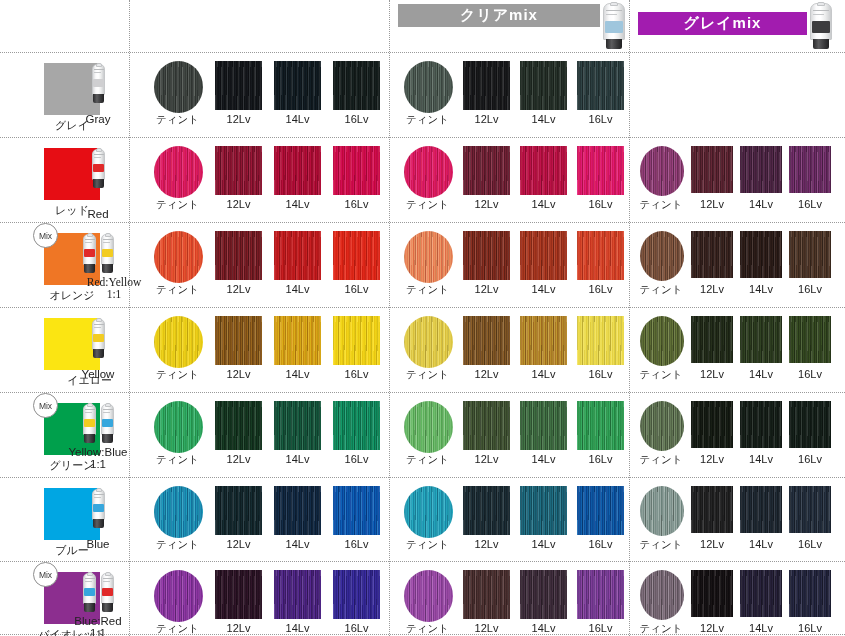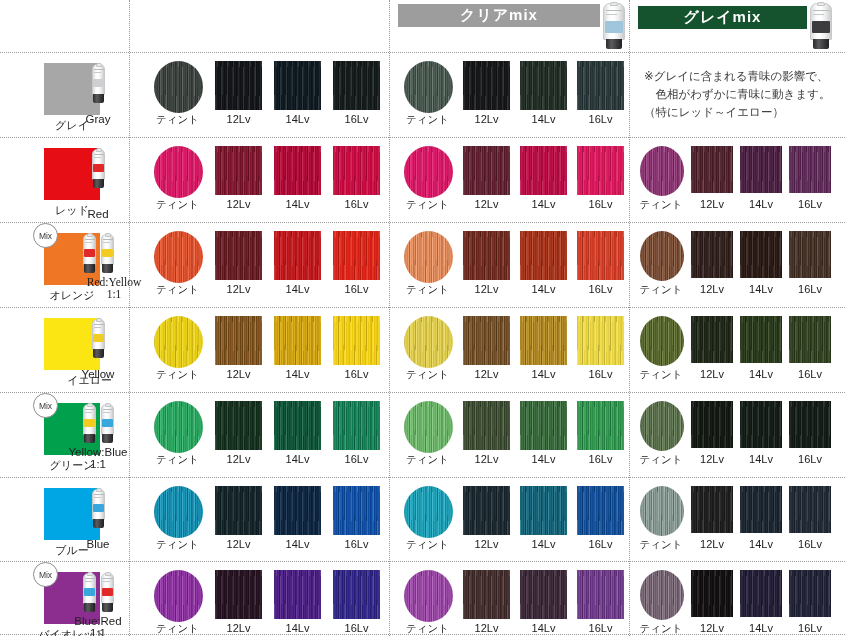--- a/index.html
+++ b/index.html
@@ -157,21 +157,21 @@
       <span>クリアmix</span>
     </div>
     <div class="tube big" style="left: 602px; top: 3px;">
       <div class="body"></div>
       <div class="neck"></div>
       <div class="txt"></div>
       <div class="txt2"></div>
       <div class="band" style="background: rgb(159, 198, 221);"></div>
       <div class="cap"></div>
     </div>
-    <div class="hdr-bar" style="left: 638px; top: 6px; width: 169px; background: #14532d;">
+    <div class="hdr-bar" style="left: 638px; top: 12px; width: 169px; background: #a21caf;">
       <span>グレイmix</span>
     </div>
     <div class="tube big" style="left: 809px; top: 3px;">
       <div class="body"></div>
       <div class="neck"></div>
       <div class="txt"></div>
       <div class="txt2"></div>
       <div class="band" style="background: rgb(60, 60, 62);"></div>
       <div class="cap"></div>
     </div>
@@ -219,23 +219,20 @@
     <div class="hair rect" style="background: rgb(35, 46, 38); left: 520px; top: 61px;">
       <div class="tex2"></div>
       <div class="tex"></div>
     </div>
     <div class="lv-label" style="left: 513.5px; top: 113px;">14Lv</div>
     <div class="hair rect" style="background: rgb(42, 60, 62); left: 577px; top: 61px;">
       <div class="tex2"></div>
       <div class="tex"></div>
     </div>
     <div class="lv-label" style="left: 570.5px; top: 113px;">16Lv</div>
-    <div class="note" style="left: 644px; top: 67px; width: 193px;">※グレイに含まれる青味の影響で、
-　色相がわずかに青味に動きます。
-（特にレッド～イエロー）</div>
     <div class="swatch-block" style="left: 44px; top: 148px; background: rgb(230, 13, 20);"></div>
     <div class="jp-label" style="left: 32px; top: 203px;">レッド</div>
     <div class="tube" style="left: 91px; top: 149px;">
       <div class="body"></div>
       <div class="neck"></div>
       <div class="txt"></div>
       <div class="txt2"></div>
       <div class="band" style="background: rgb(224, 42, 42);"></div>
       <div class="cap"></div>
     </div>

